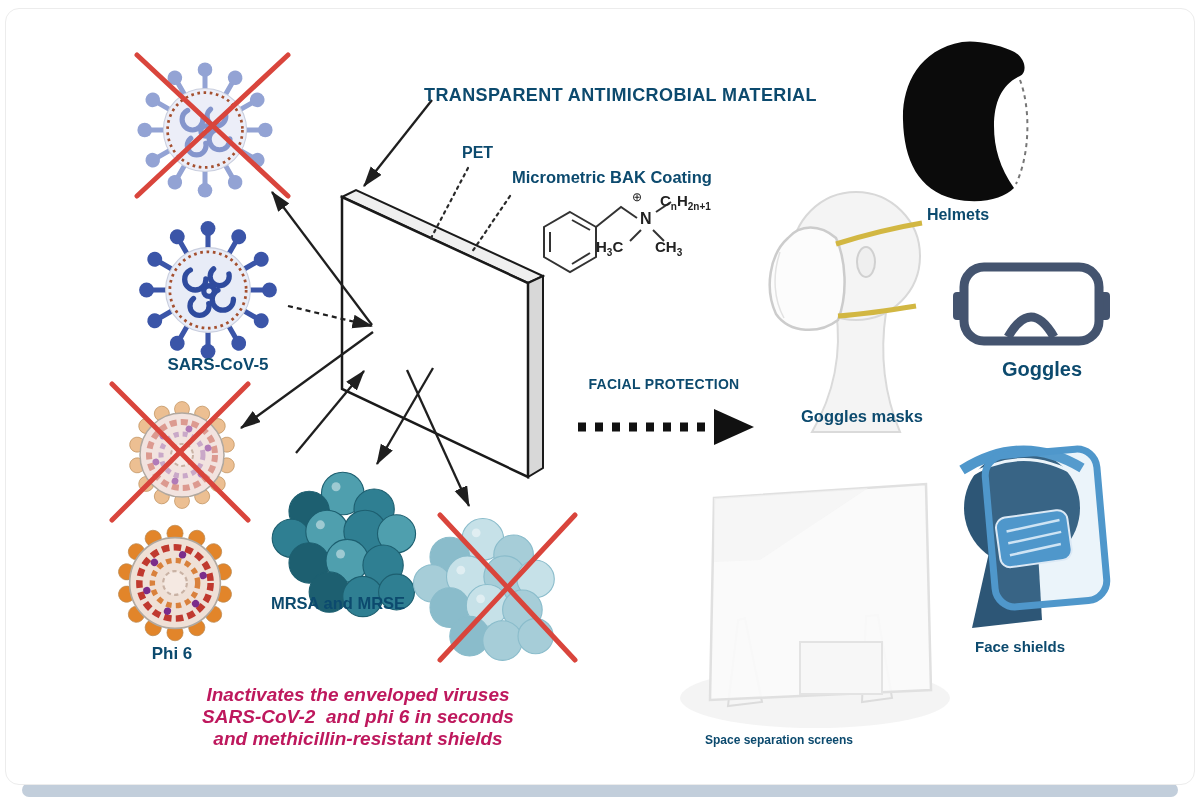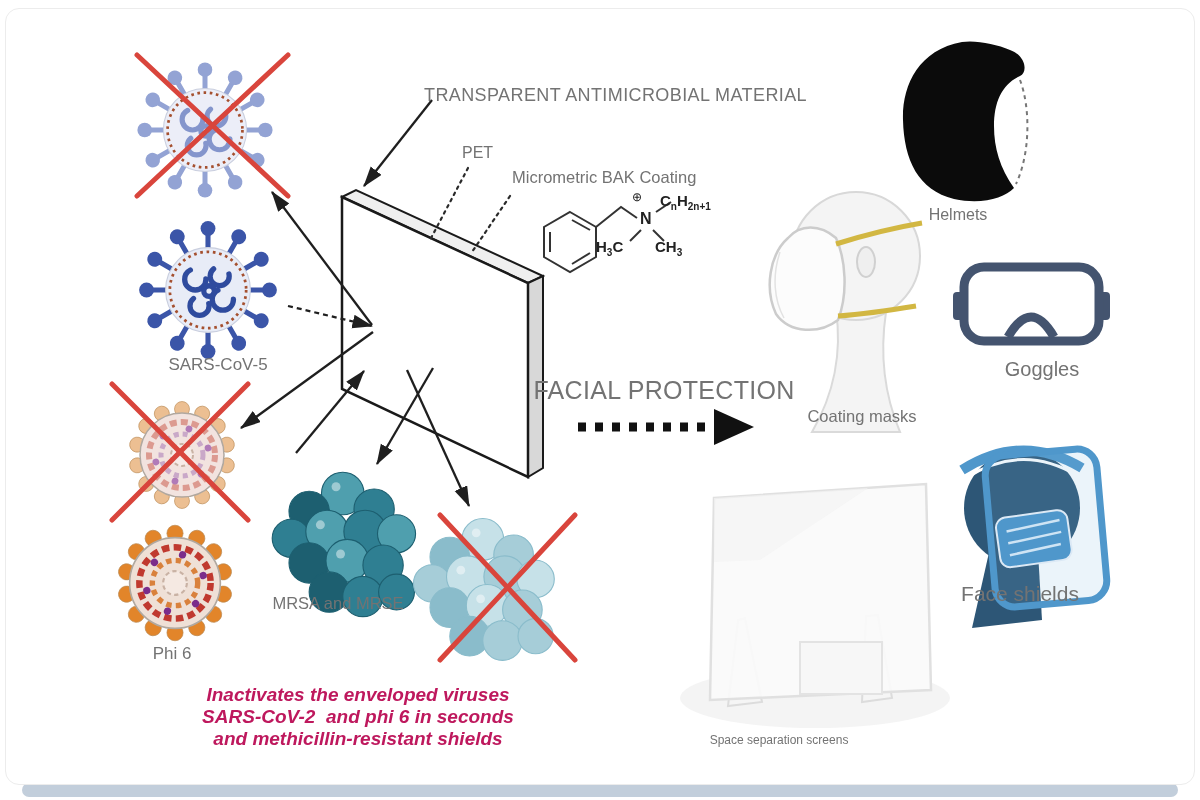--- a/index.html
+++ b/index.html
@@ -11,33 +11,33 @@
   }
   .bottom-bar{
     position:absolute;left:22px;top:783px;width:1156px;height:14px;
     background:#c2cedb;border-radius:8px;
   }
   .card{
     position:absolute;left:5px;top:8px;width:1188px;height:775px;
     background:#ffffff;border:1px solid #ececec;border-radius:14px;
   }
   svg.scene{position:absolute;left:0;top:0;}
-  .lbl{position:absolute;font-weight:400;color:#737373;white-space:pre;line-height:1.1;}
+  .lbl{position:absolute;font-weight:700;color:#0c4a6e;white-space:pre;line-height:1.1;}
   .ctr{transform:translateX(-50%);}
   .lbl-material{left:424px;top:86px;font-size:18px;letter-spacing:.4px;}
   .lbl-pet{left:462px;top:144px;font-size:16px;}
   .lbl-coating{left:512px;top:168px;font-size:16.5px;}
   .lbl-sars{left:218px;top:356px;font-size:17px;}
   .lbl-phi6{left:172px;top:645px;font-size:17px;}
   .lbl-mrsa{left:338px;top:594px;font-size:16.5px;}
-  .lbl-facial{left:664px;top:377px;font-size:25px;letter-spacing:.3px;}
+  .lbl-facial{left:664px;top:377px;font-size:14px;letter-spacing:.3px;}
   .lbl-helmets{left:958px;top:206px;font-size:16px;}
   .lbl-goggles{left:1042px;top:358px;font-size:20px;}
   .lbl-masks{left:862px;top:407px;font-size:16.5px;}
-  .lbl-shields{left:1020px;top:582px;font-size:21px;}
+  .lbl-shields{left:1020px;top:639px;font-size:15px;}
   .lbl-screens{left:779px;top:734px;font-size:12px;}
   .caption{position:absolute;left:358px;transform:translateX(-50%);
     font-size:19px;font-weight:700;font-style:italic;white-space:pre;color:#be185d;}
   .cap1{top:684px;} .cap2{top:706px;} .cap3{top:728px;}
   .chem-t{position:absolute;font-weight:700;font-size:15px;color:#222;white-space:pre;}
   .chem-t sub{font-size:10px;}
   .chem-charge{left:632px;top:190px;font-size:12px;font-weight:400;}
   .chem-n{left:640px;top:210px;font-size:16px;}
   .chem-chain{left:660px;top:192px;}
   .chem-h3c{left:596px;top:238px;}
@@ -329,21 +329,21 @@
 
 <div class="lbl lbl-material">TRANSPARENT ANTIMICROBIAL MATERIAL</div>
 <div class="lbl lbl-pet">PET</div>
 <div class="lbl lbl-coating">Micrometric BAK Coating</div>
 <div class="lbl lbl-sars ctr">SARS-CoV-5</div>
 <div class="lbl lbl-phi6 ctr">Phi 6</div>
 <div class="lbl lbl-mrsa ctr">MRSA and MRSE</div>
 <div class="lbl lbl-facial ctr">FACIAL PROTECTION</div>
 <div class="lbl lbl-helmets ctr">Helmets</div>
 <div class="lbl lbl-goggles ctr">Goggles</div>
-<div class="lbl lbl-masks ctr">Coating masks</div>
+<div class="lbl lbl-masks ctr">Goggles masks</div>
 <div class="lbl lbl-shields ctr">Face shields</div>
 <div class="lbl lbl-screens ctr">Space separation screens</div>
 
 <div class="caption cap1">Inactivates the enveloped viruses</div>
 <div class="caption cap2">SARS-CoV-2  and phi 6 in seconds</div>
 <div class="caption cap3">and methicillin-resistant shields</div>
 
 <div class="chem-t chem-charge">⊕</div>
 <div class="chem-t chem-n">N</div>
 <div class="chem-t chem-chain"><span>C</span><sub>n</sub><span>H</span><sub>2n+1</sub></div>

